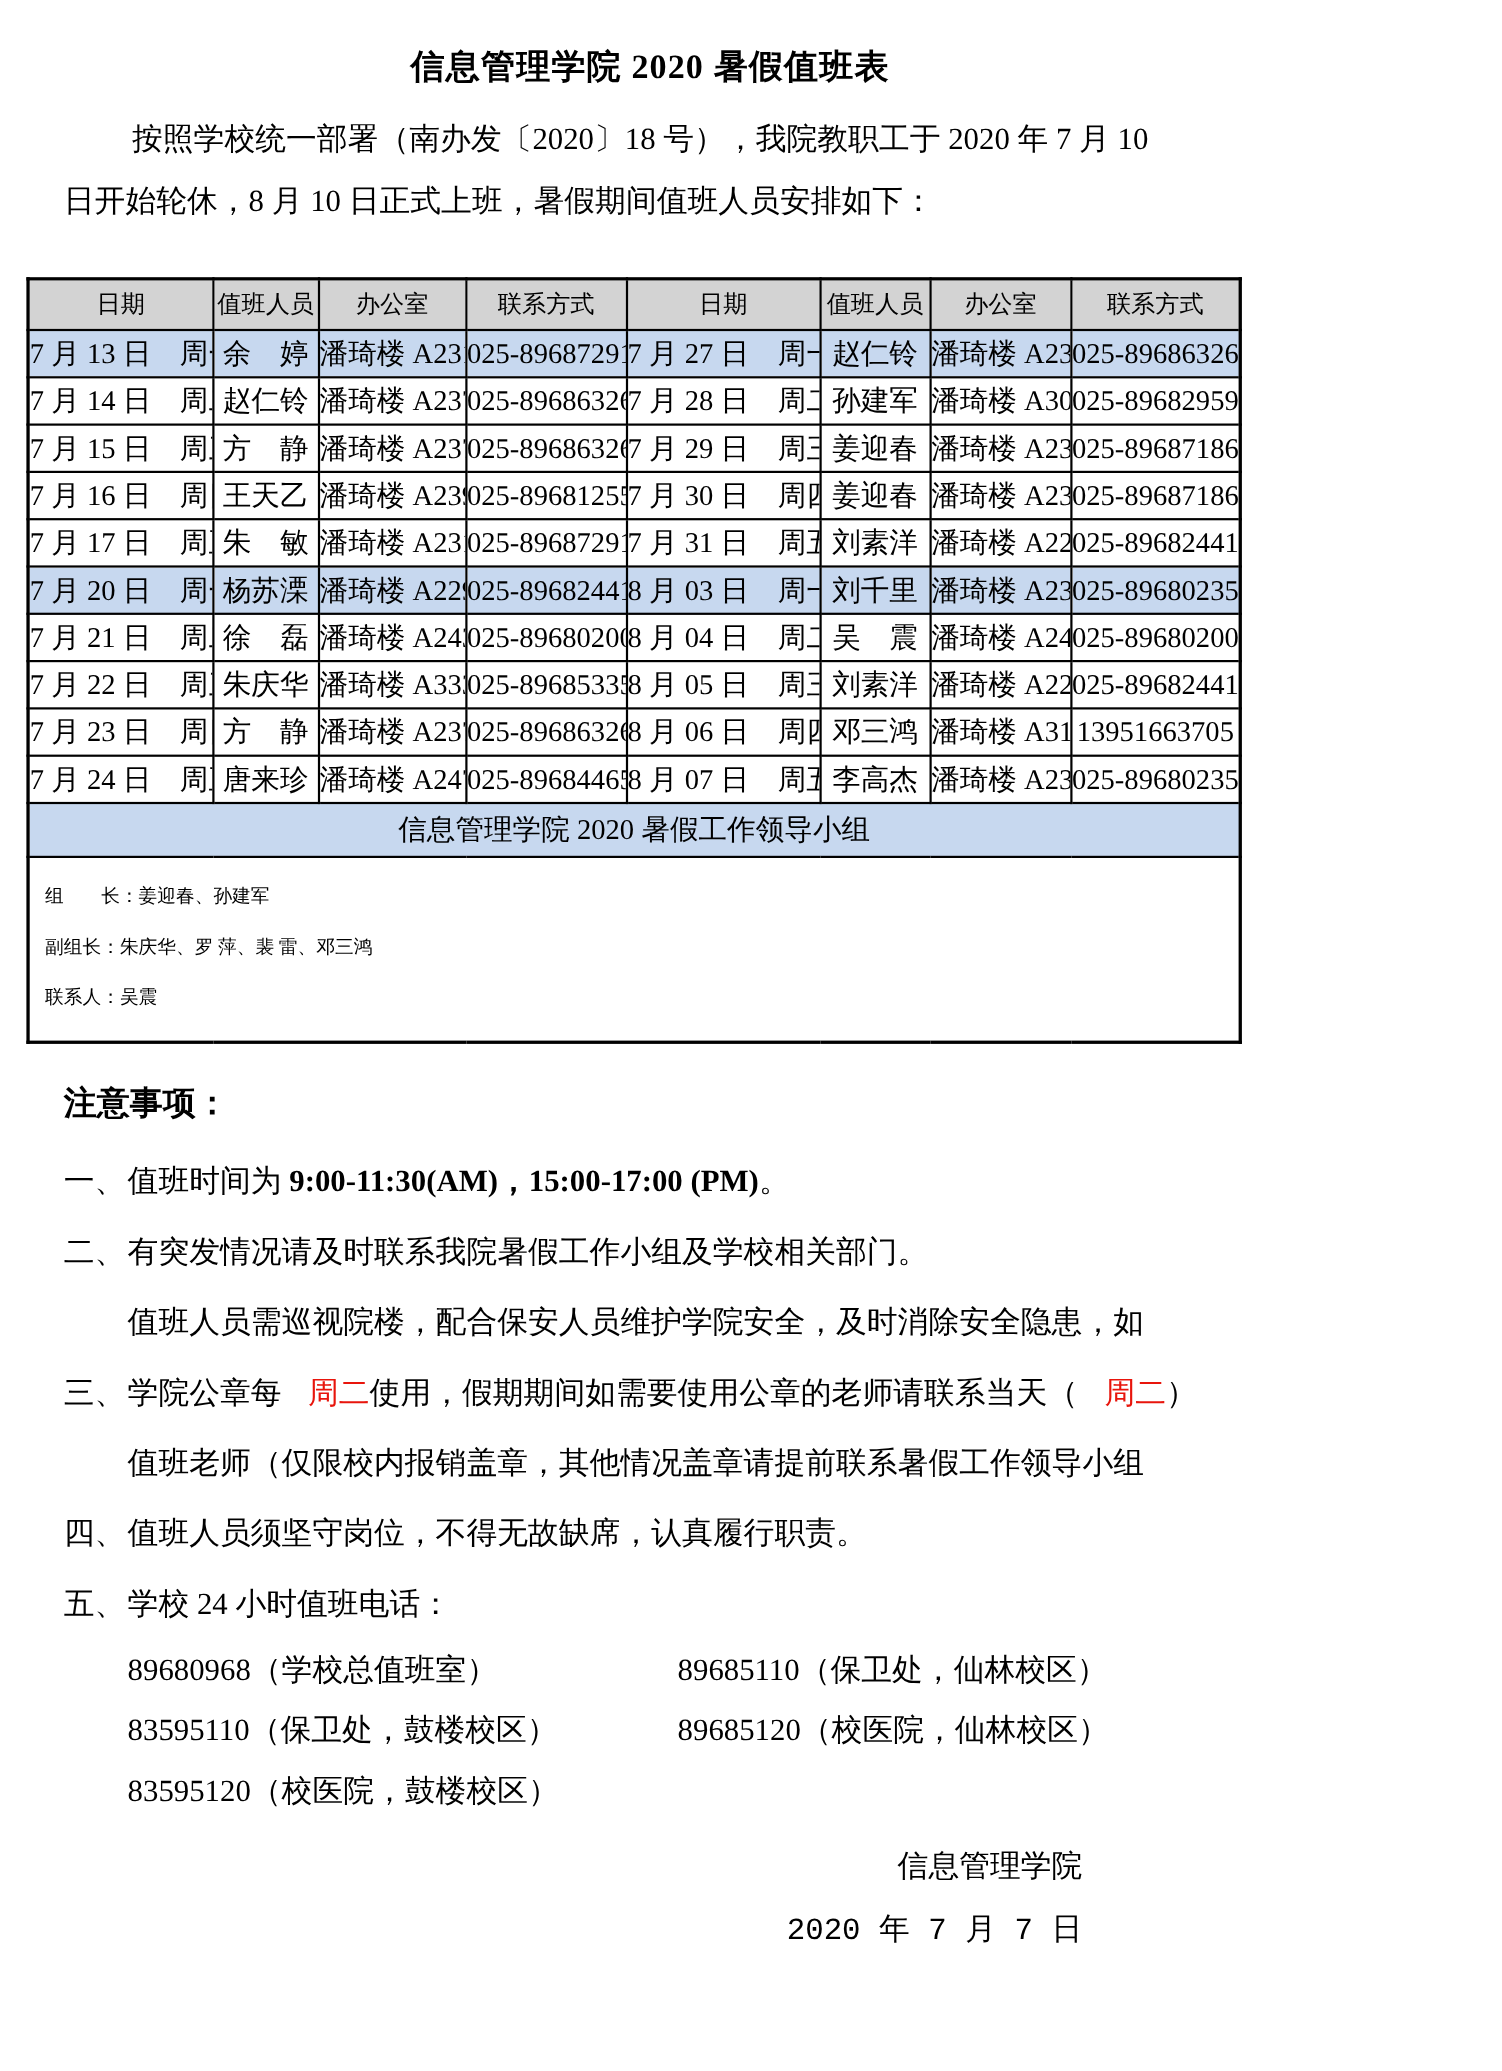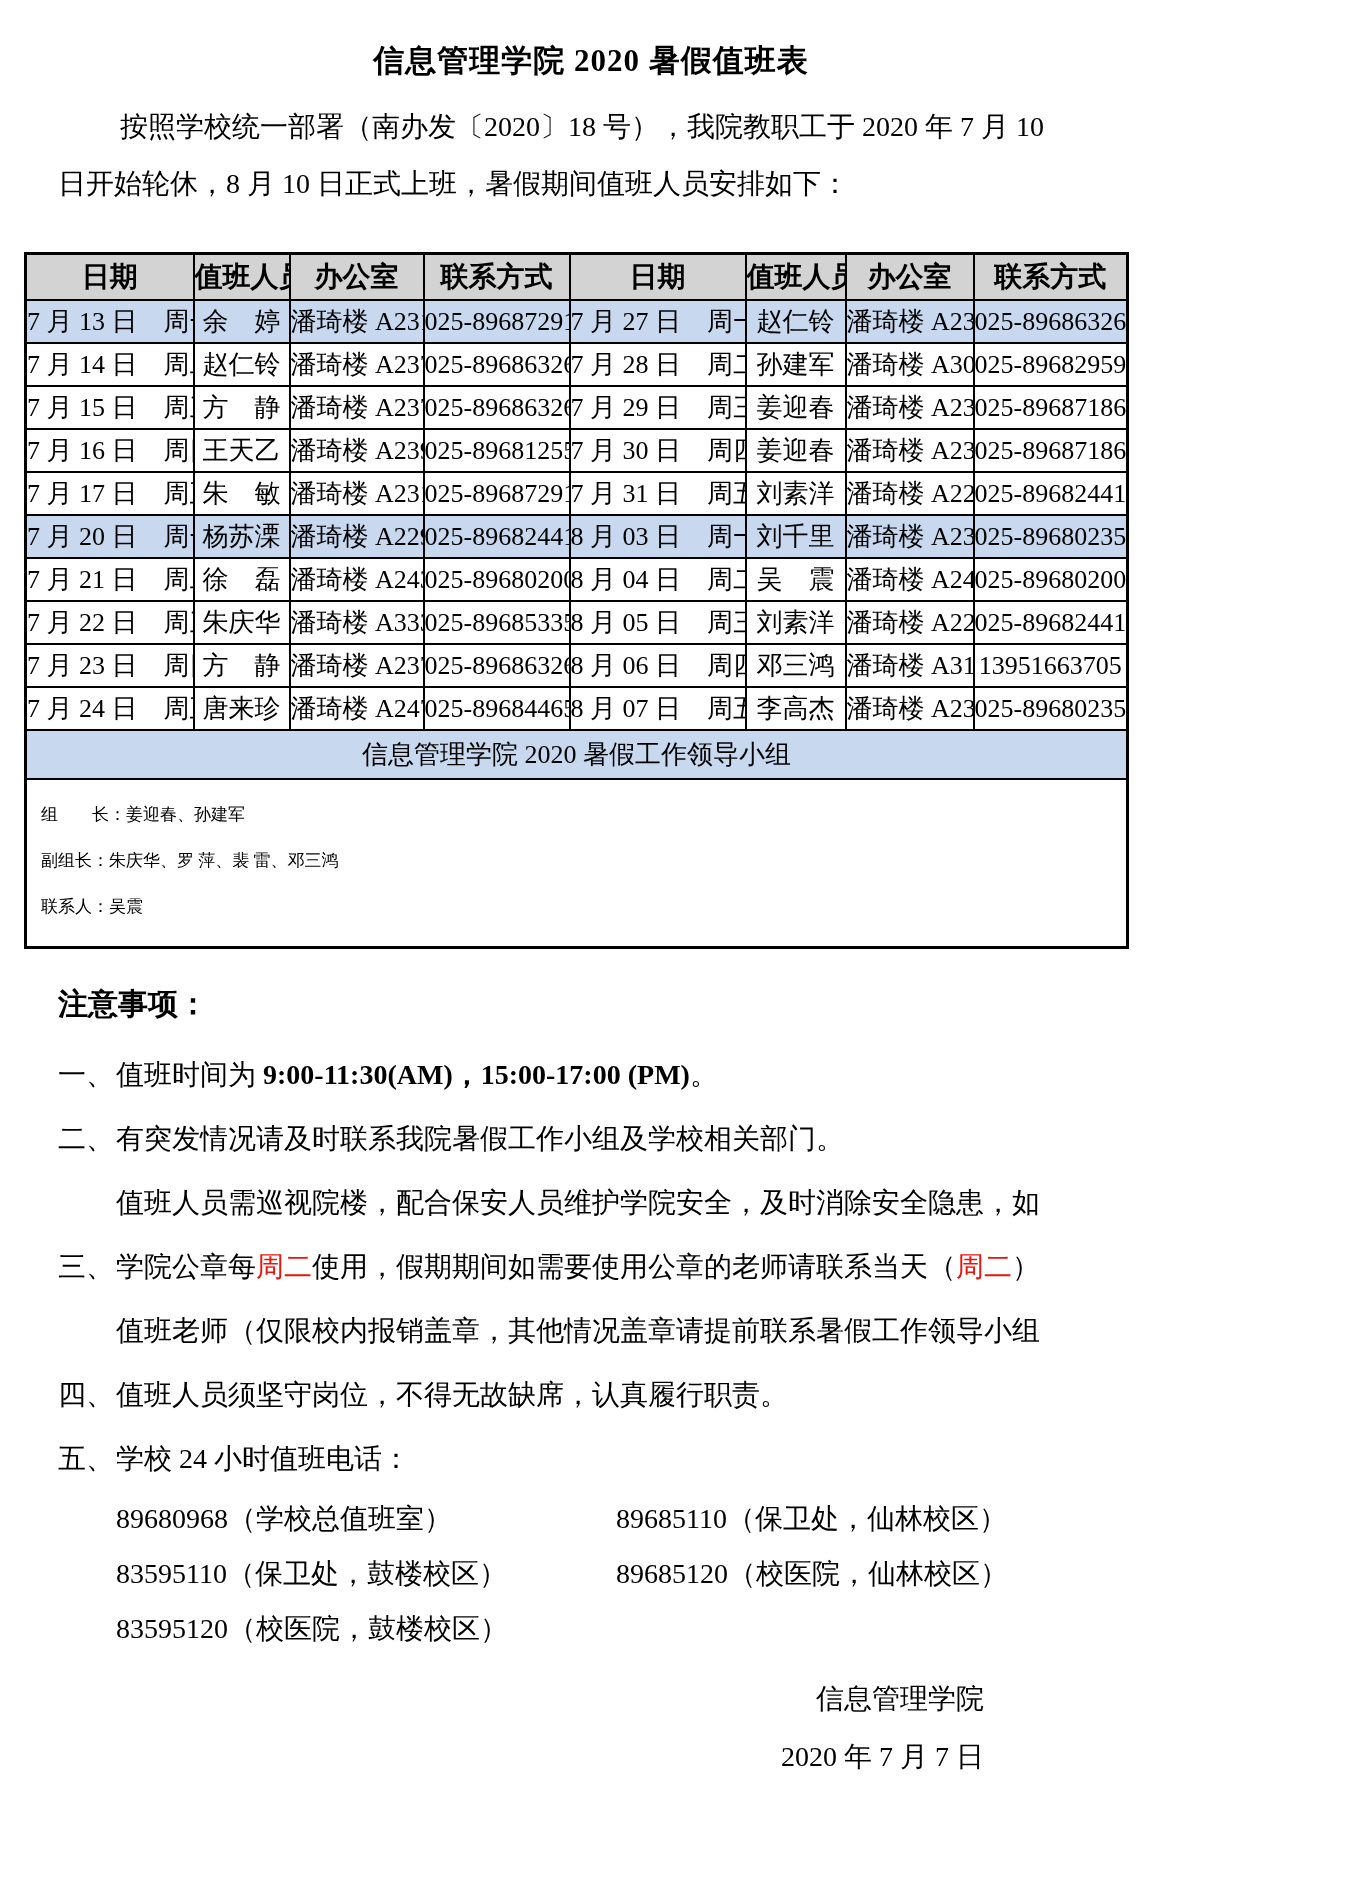--- a/index.html
+++ b/index.html
@@ -34,21 +34,21 @@
   }
   .duty-table th, .duty-table td {
     border:2px solid #000;
     padding:0;
     text-align:center;
     white-space:nowrap;
     overflow:hidden;
   }
   .duty-table th {
     background:var(--header-bg,#d3d3d3);
-    font-size:28px; font-weight:bold;
+    font-size:22px; font-weight:normal;
     height:44px;
   }
   .duty-table td { font-size:26px; height:41px; }
   .duty-table tr.hl td { background:var(--monday-bg,#c7d8ef); }
   .duty-table td.merged {
     background:var(--monday-bg,#c7d8ef);
     height:47px; font-size:26px;
   }
   .duty-table td.leadership {
     text-align:left;
@@ -63,32 +63,33 @@
     margin-top:34px;
     font-size:30px; font-weight:bold;
     line-height:42px;
   }
   .notes { margin-top:18px; font-size:28px; }
   .note { display:flex; }
   .note-num { width:58px; flex:0 0 58px; line-height:64px; }
   .note-body { flex:1; }
   .note-line { line-height:64px; white-space:nowrap; }
   .note-line .b { font-weight:bold; }
-  .note-line .r { color:var(--accent-red,#e8150c); }
+  .note-line .r { color:var(--accent-red,#e8150c);margin-left:24px; }
   .phone-row { line-height:55px; white-space:nowrap; }
   .phone-col { display:inline-block; width:500px; }
 
   .signature {
     margin-top:14px;
     text-align:right;
     padding-right:140px;
     font-size:28px;
     line-height:58px;
     width:1066px;
     box-sizing:border-box;
+    font-family:Liberation Mono, monospace;
   }
 </style>
 </head>
 <body>
 
 <div class="page">
 
   <div class="title">信息管理学院 2020 暑假值班表</div>
 
   <div class="intro">

